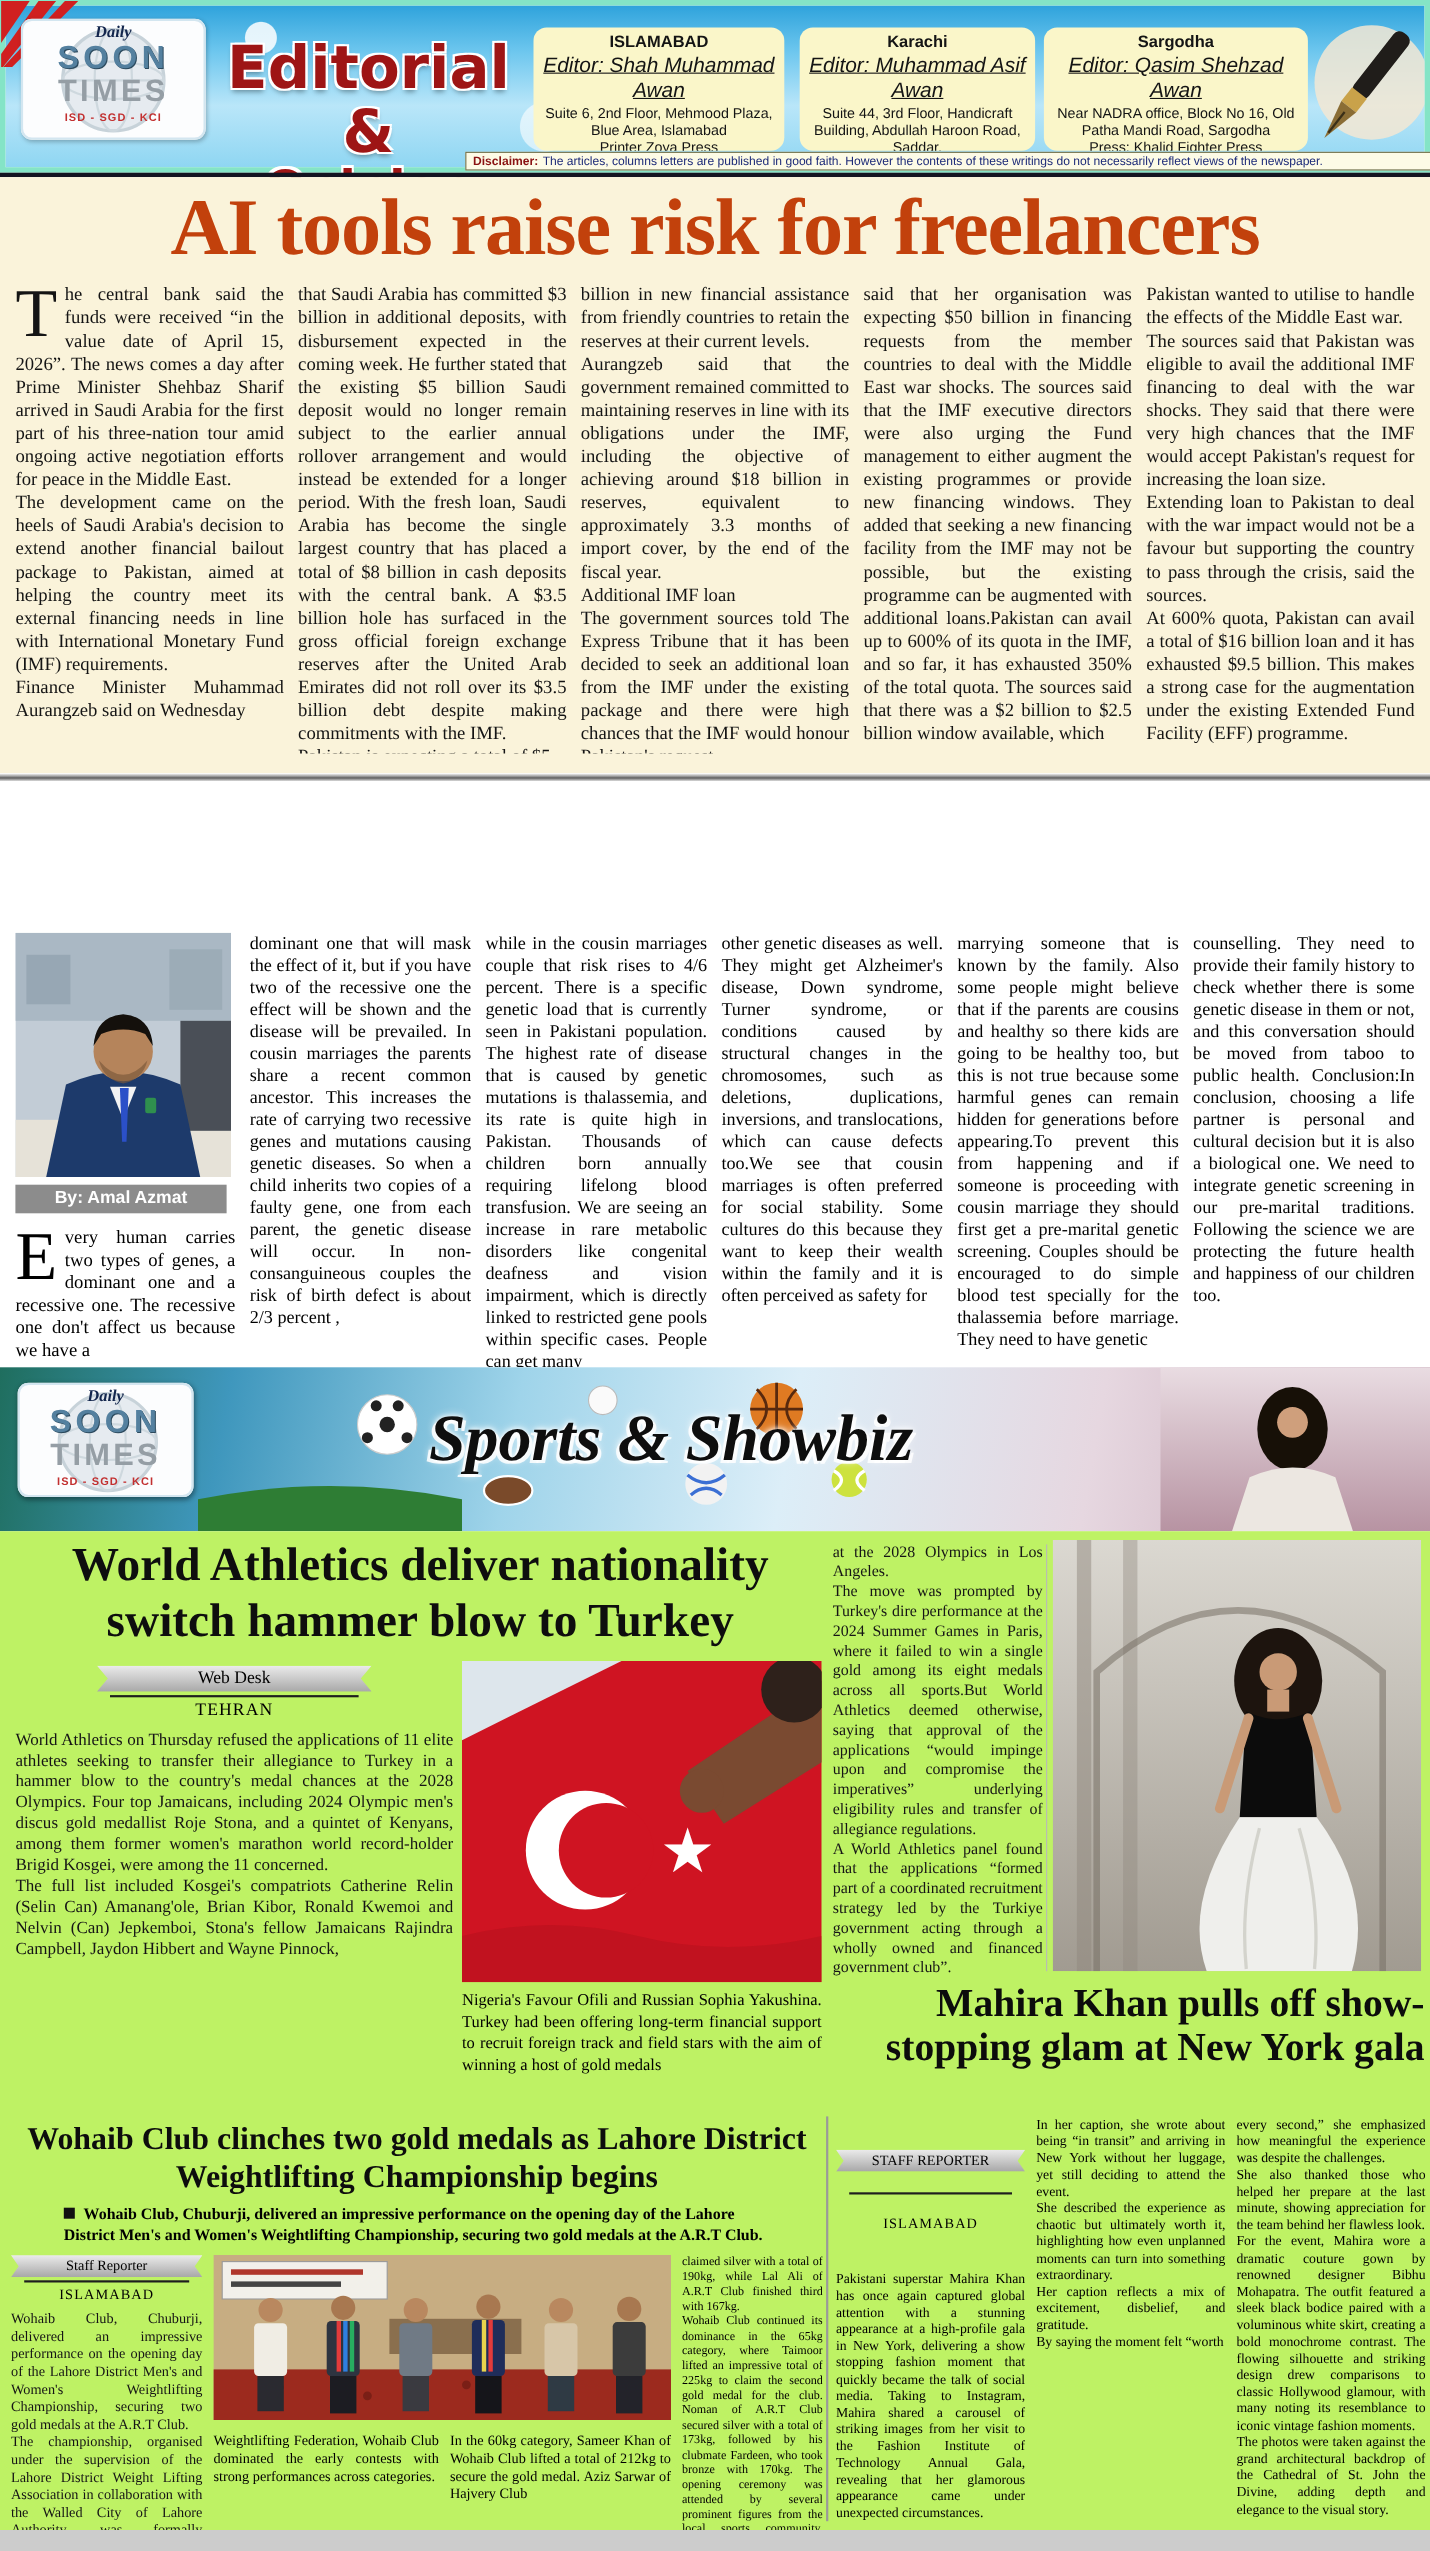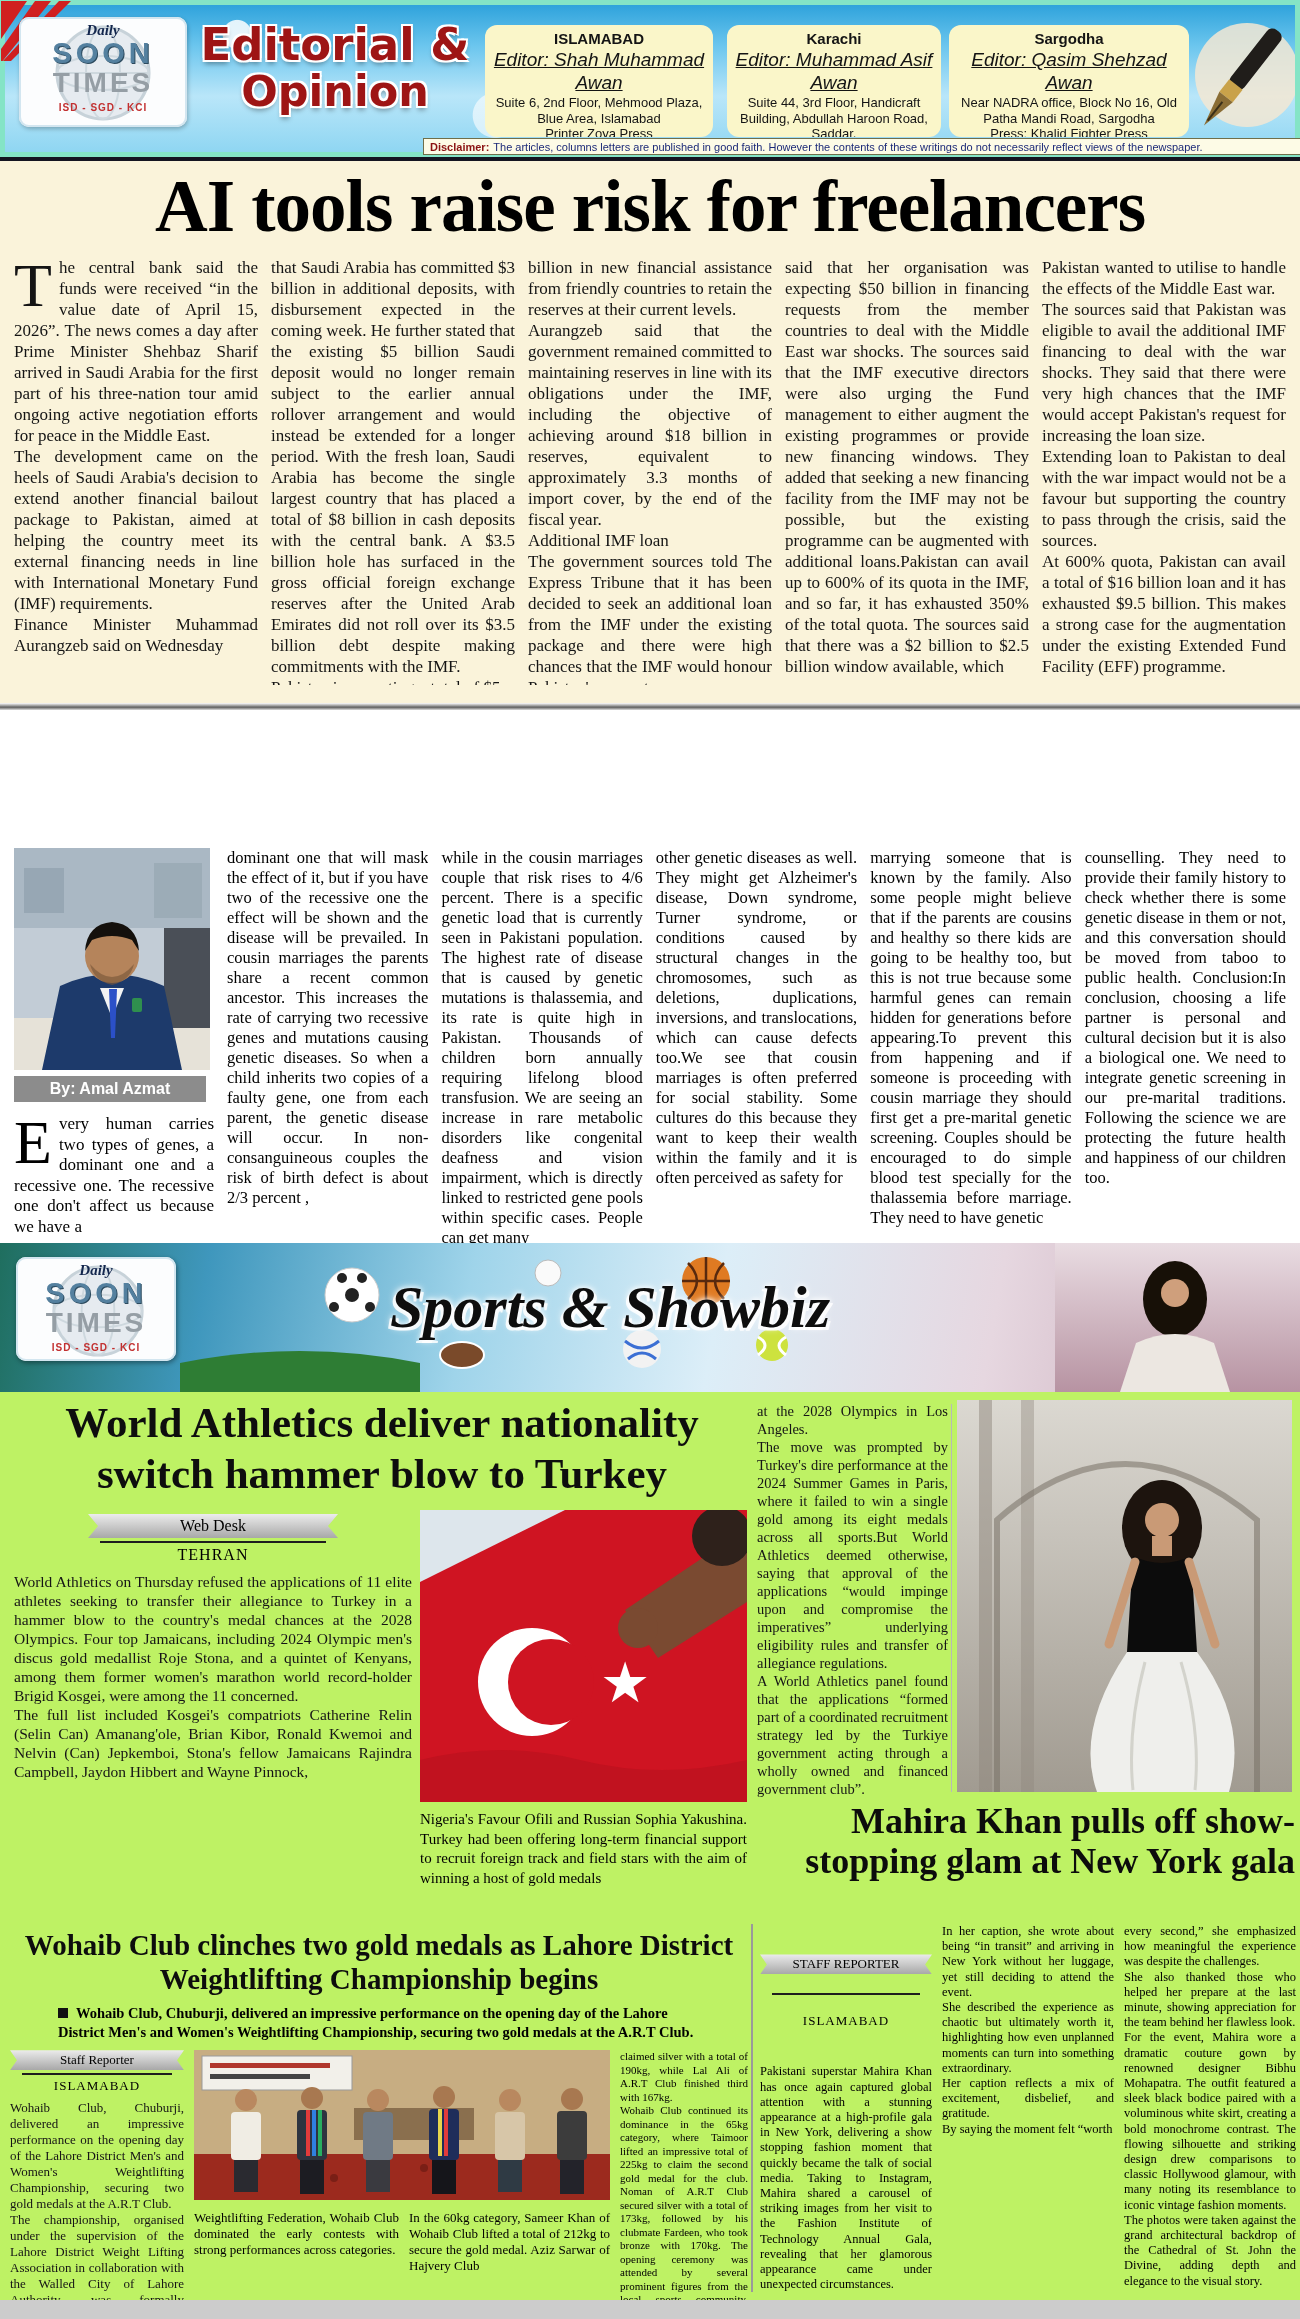--- a/index.html
+++ b/index.html
@@ -19,38 +19,38 @@
     border-radius:10px; box-shadow: inset 0 0 0 2px #d3e6f0, 1px 2px 4px rgba(0,0,0,.25); text-align:center; overflow:hidden; }
   .globe { position:absolute; left:34px; top:6px; opacity:.55; }
   .logo-daily { position:relative; font:italic bold 15px "Liberation Serif", serif; color:#13264d; padding-top:5px; }
   .logo-soon { position:relative; font:bold 29px "Liberation Sans", sans-serif; color:#54809f; letter-spacing:4px; line-height:1.02;
     text-shadow:1px 1px 0 #2c4a5e; }
   .logo-times { position:relative; font:bold 28px "Liberation Sans", sans-serif; color:#959ea5; letter-spacing:3px; line-height:1.02; }
   .logo-cities { position:relative; font:bold 10px "Liberation Sans", sans-serif; color:#c23030; letter-spacing:1px; margin-top:5px; }
   .mast-title { position:absolute; left:186px; top:16px; width:288px; text-align:center;
     font-family:"DejaVu Sans", sans-serif; font-weight:bold; color:#9e1515;
     text-shadow:-2px -2px 0 #fff, 2px -2px 0 #fff, -2px 2px 0 #fff, 2px 2px 0 #fff, 0 4px 5px rgba(0,0,0,.35); }
-  .mast-title-l1 { font-size:45px; line-height:1.08; }
+  .mast-title-l1 { font-size:54px; line-height:1.08;margin-top:12px; }
   .mast-title-l2 { font-size:43px; line-height:1.0; }
   .bureau { position:absolute; top:20px; height:112px; background:#faf6c9; border-radius:12px; padding:5px 7px;
     font-family:"Liberation Sans", sans-serif; font-size:13px; line-height:1.22; text-align:center; color:#141414; overflow:hidden; }
   .bureau-city { font-weight:bold; font-size:15px; }
   .bureau-editor { font-style:italic; text-decoration:underline; font-size:19px; }
   .bureau-1 { left:480px; width:228px; } .bureau-2 { left:722px; width:214px; } .bureau-3 { left:944px; width:240px; }
   .pen-wrap { position:absolute; right:0px; top:6px; width:114px; height:140px; }
   .disclaimer { position:absolute; left:418px; top:133px; width:878px; height:17px; background:#fdfbe6;
     border:1px solid #6f6f4a; display:flex; align-items:center; padding:0 6px; white-space:nowrap; overflow:hidden;
     font-family:"Liberation Sans", sans-serif; font-size:11px; }
   .disclaimer-lbl { color:#8a1212; font-weight:bold; margin-right:4px; }
   .disclaimer-txt { color:#1c2a78; }
   .black-rule { position:absolute; left:0; top:157px; width:1300px; height:4px; background:#141420; }
 
   
   .ai-section { position:absolute; left:0; top:161px; width:1300px; height:542px; background:#faf3da; }
-  .ai-headline { text-align:center; font-weight:bold; font-size:73px; letter-spacing:-1px; color:#000000; padding:4px 0 8px; }
+  .ai-headline { text-align:center; font-weight:bold; font-size:73px; letter-spacing:-1px; color:#c2410c; padding:4px 0 8px; }
   .ai-cols { display:flex; gap:13px; padding:0 14px; height:428px; overflow:hidden; }
   .col { flex:1; font-size:17px; line-height:21px; text-align:justify; white-space:pre-line; color:#141414; }
   .dropcap { float:left; font-size:62px; line-height:50px; padding:3px 7px 0 0; }
   .divider { position:absolute; left:0; top:703px; width:1300px; height:7px;
     background:linear-gradient(#ffffff,#9a9a9a 40%, #5f5f5f 60%, #dddddd); }
 
   
   .cousin-head { position:absolute; left:0; top:710px; width:1300px; height:128px; background:#c9f0c4;
     text-align:center; padding-top:8px; }
   .cousin-head-line { font-size:43px; font-weight:bold; color:#1c2a1c; line-height:1.25; }

